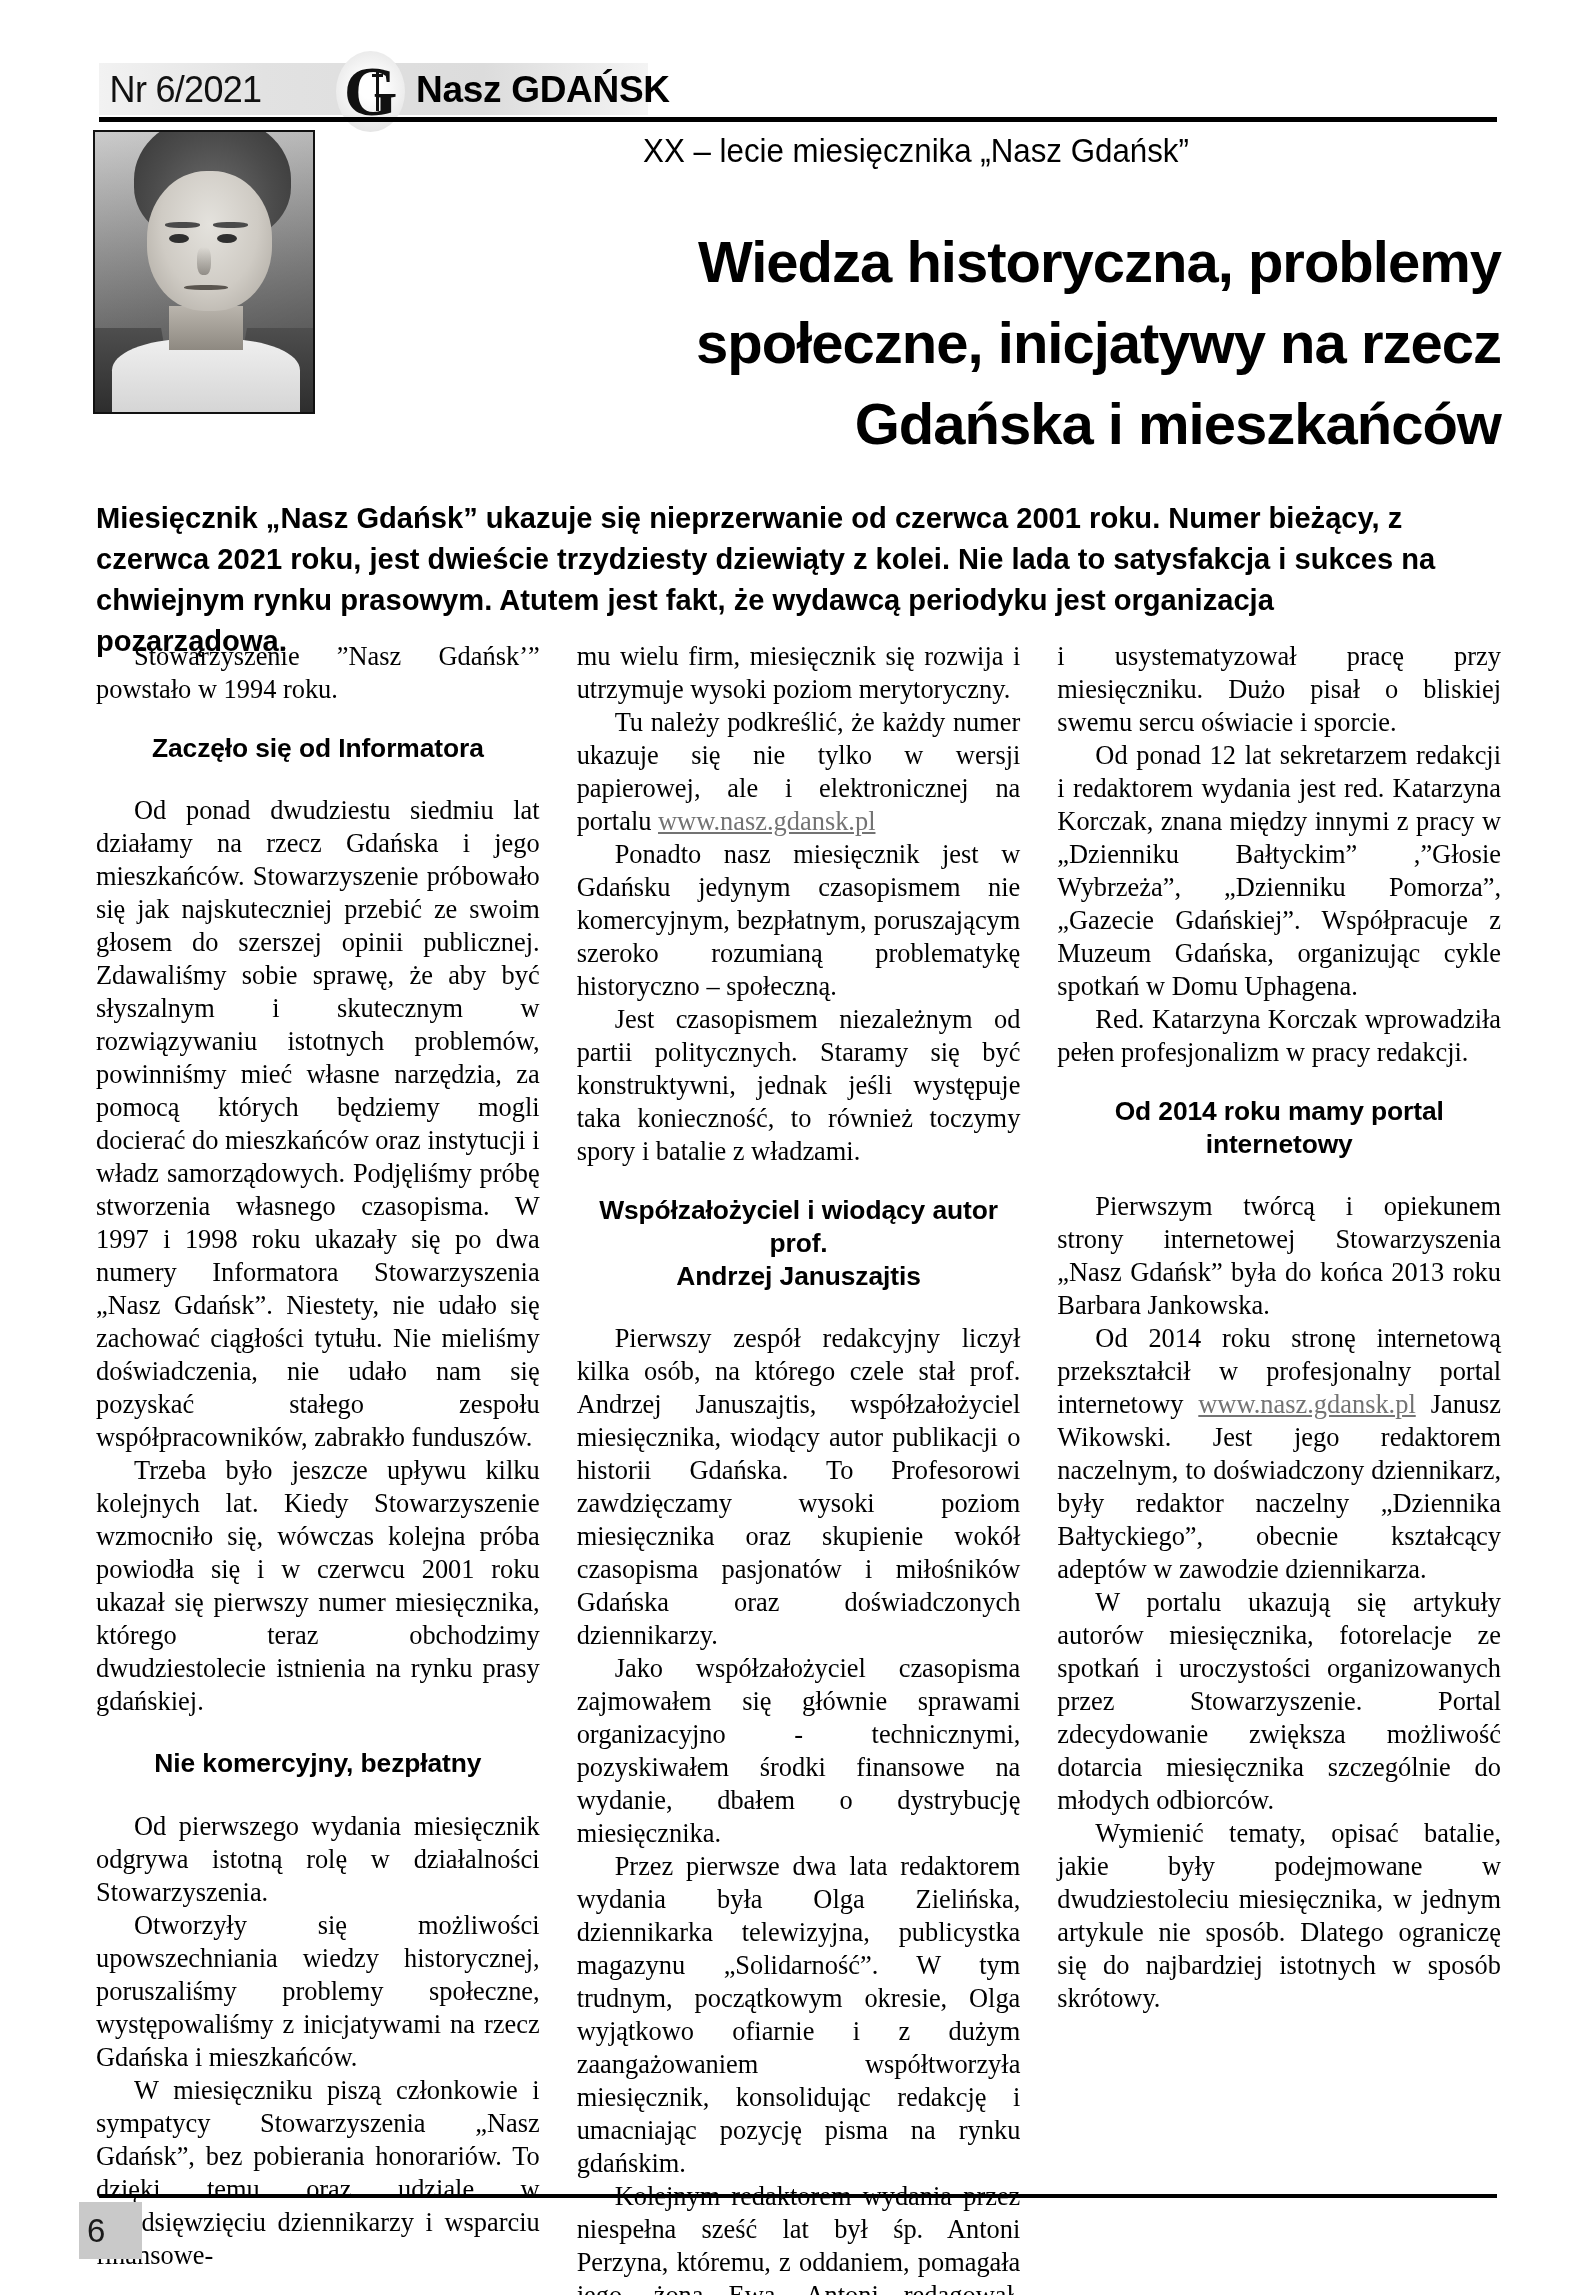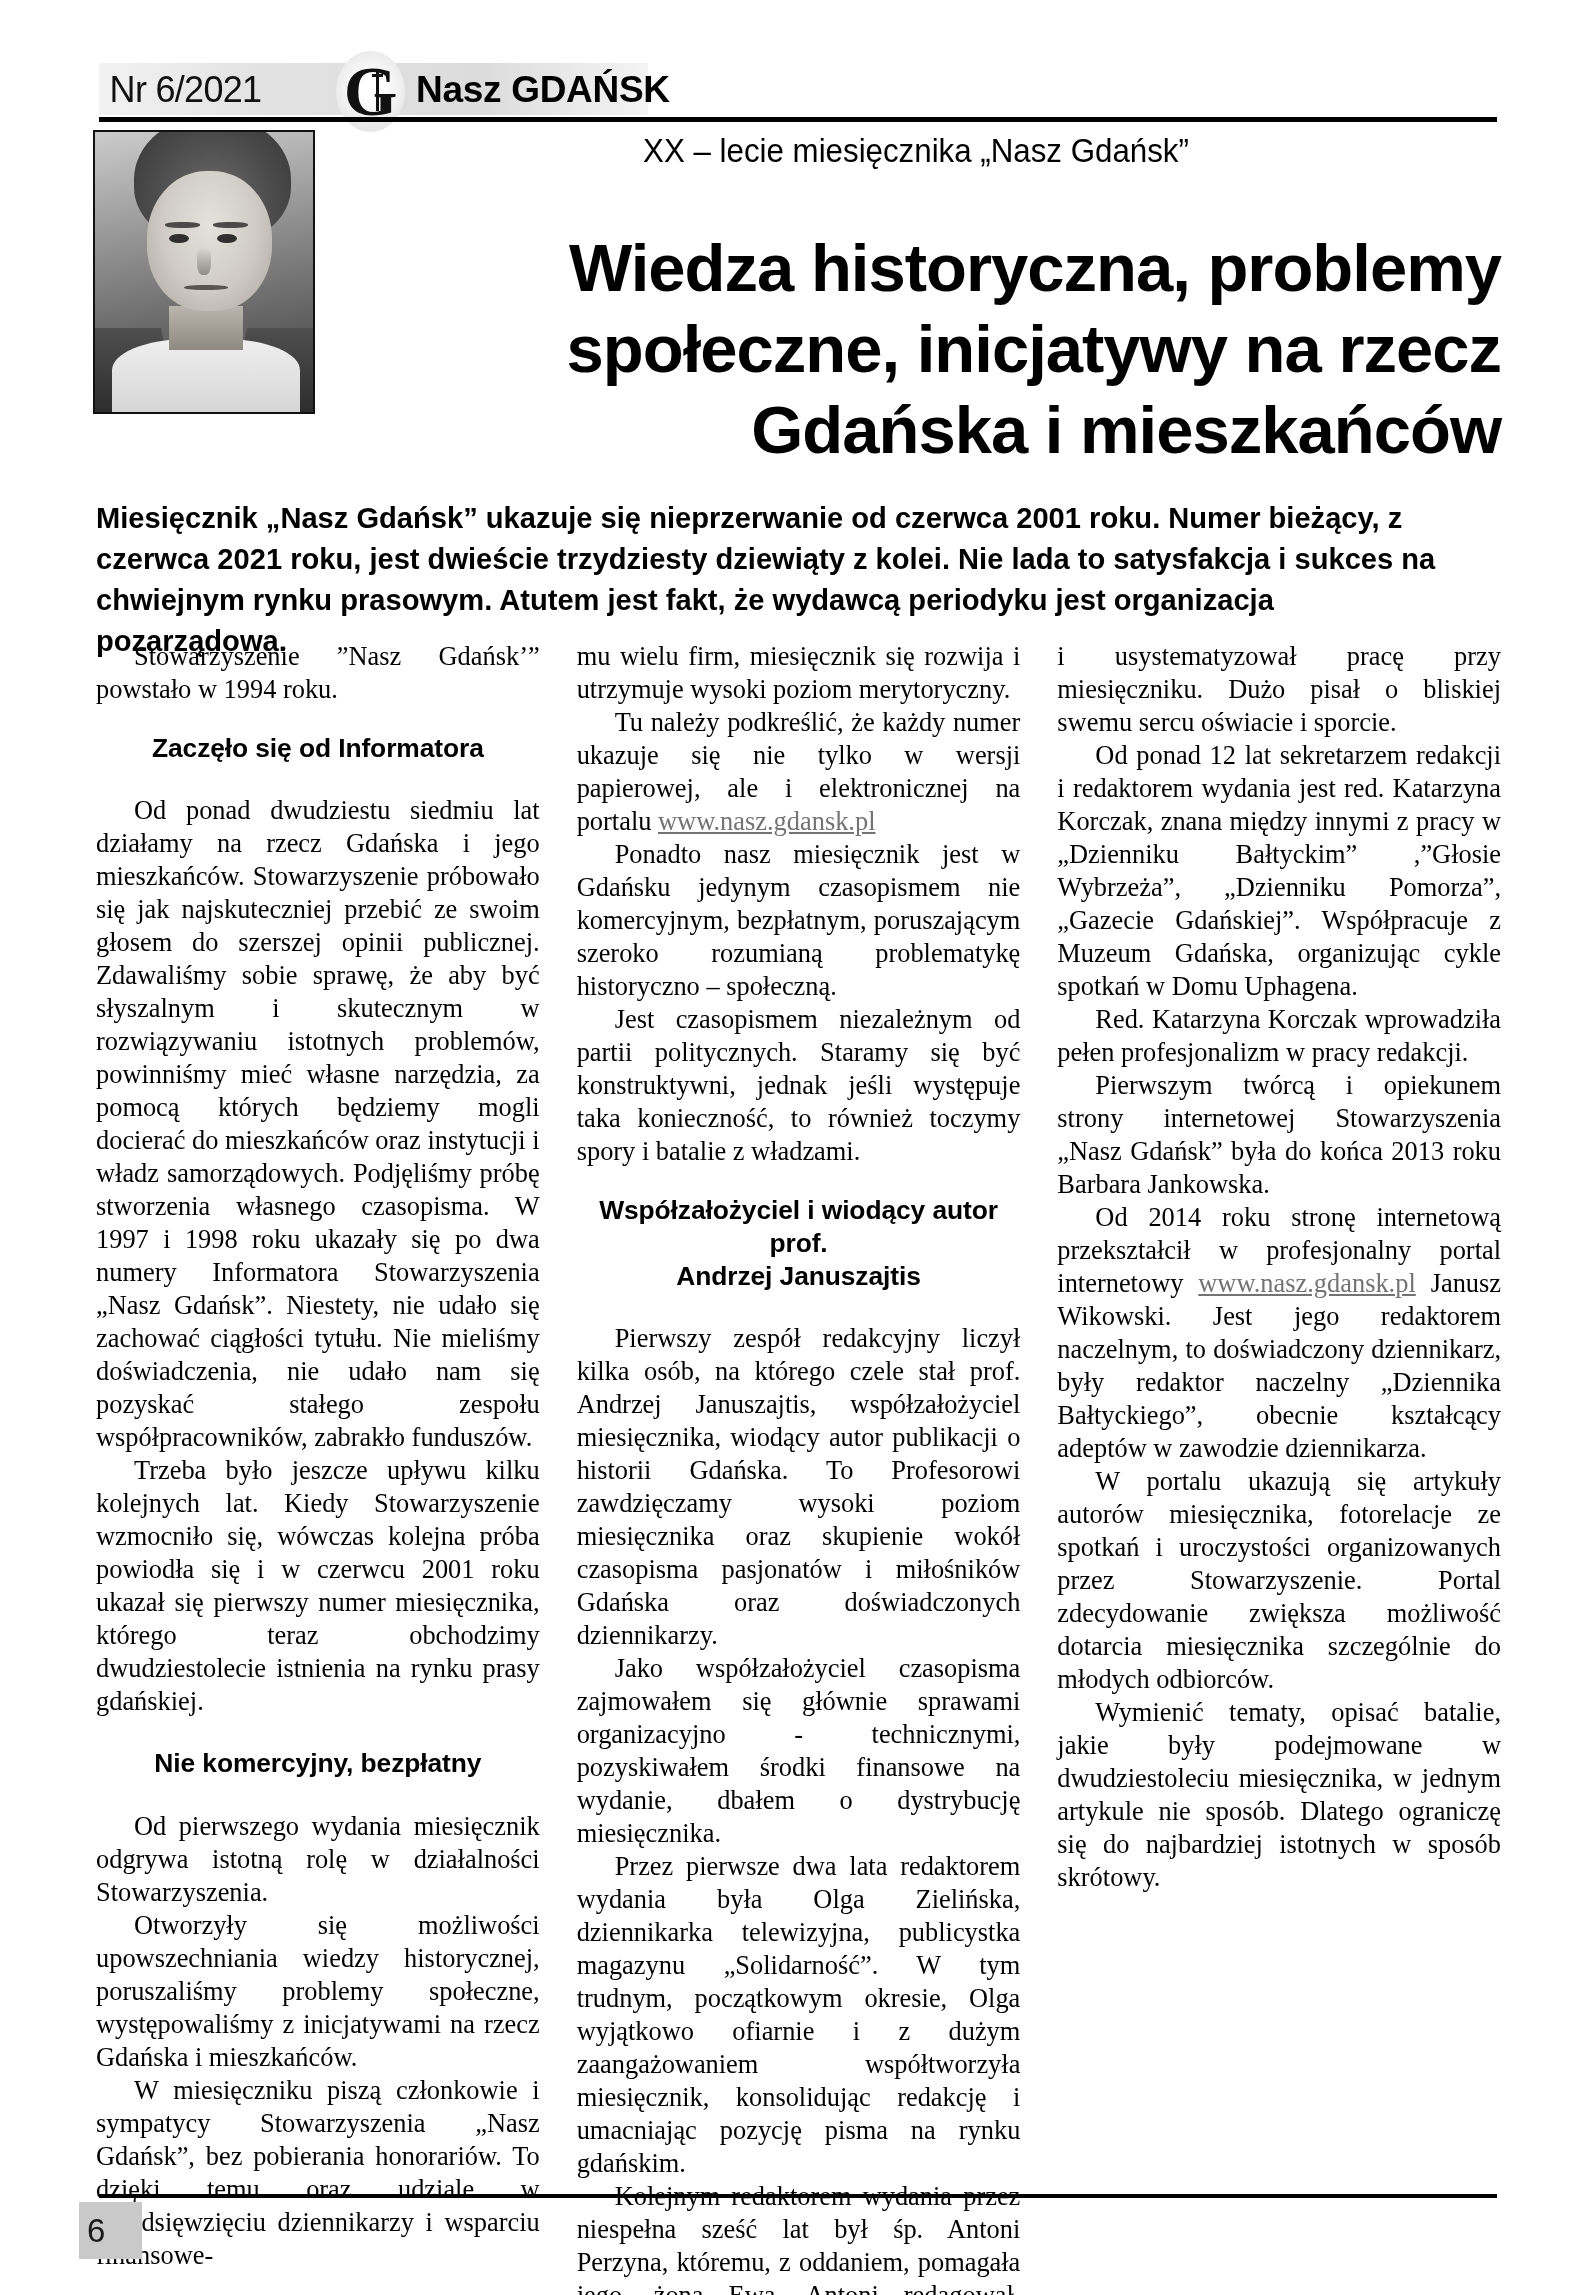--- a/index.html
+++ b/index.html
@@ -231,21 +231,21 @@
     transform-origin: center top;
   }
   .headline {
     position: absolute;
     left: 331px;
     top: 182px;
     width: 1170px;
     text-align: right;
     font-family: "Liberation Sans", "DejaVu Sans", sans-serif;
     font-weight: 700;
-    font-size: 67px;
+    font-size: 58px;
     line-height: 81px;
     letter-spacing: -1px;
     color: #000;
   }
   .headline .hl-line { display: block; white-space: nowrap; }
 
   
   .lead {
     position: absolute;
     left: 96px;
@@ -394,20 +394,21 @@
       <p>Pierwszy zespół redakcyjny liczył kilka osób, na którego czele stał prof. Andrzej Januszajtis, współzałożyciel miesięcznika, wiodący autor publikacji o historii Gdańska. To Profesorowi zawdzięczamy wysoki poziom miesięcznika oraz skupienie wokół czasopisma pasjonatów i miłośników Gdańska oraz doświadczonych dziennikarzy.</p>
       <p>Jako współzałożyciel czasopisma zajmowałem się głównie sprawami organizacyjno - technicznymi, pozyskiwałem środki finansowe na wydanie, dbałem o dystrybucję miesięcznika.</p>
       <p>Przez pierwsze dwa lata redaktorem wydania była Olga Zielińska, dziennikarka telewizyjna, publicystka magazynu „Solidarność”. W tym trudnym, początkowym okresie, Olga wyjątkowo ofiarnie i z dużym zaangażowaniem współtworzyła miesięcznik, konsolidując redakcję i umacniając pozycję pisma na rynku gdańskim.</p>
       <p>Kolejnym redaktorem wydania przez niespełna sześć lat był śp. Antoni Perzyna, któremu, z oddaniem, pomagała jego, żona Ewa. Antoni redagował, uspokoił</p>
     </div>
 
     <div class="col">
       <p class="noindent">i usystematyzował pracę przy miesięczniku. Dużo pisał o bliskiej swemu sercu oświacie i sporcie.</p>
       <p>Od ponad 12 lat sekretarzem redakcji i redaktorem wydania jest red. Katarzyna Korczak, znana między innymi z pracy w „Dzienniku Bałtyckim” ,”Głosie Wybrzeża”, „Dzienniku Pomorza”, „Gazecie Gdańskiej”. Współpracuje z Muzeum Gdańska, organizując cykle spotkań w Domu Uphagena.</p>
       <p>Red. Katarzyna Korczak wprowadziła pełen profesjonalizm w pracy redakcji.</p>
+      <h2>Od 2014 roku mamy portal internetowy</h2>
       <p>Pierwszym twórcą i opiekunem strony internetowej Stowarzyszenia „Nasz Gdańsk” była do końca 2013 roku Barbara Jankowska.</p>
       <p><span>Od 2014 roku stronę internetową przekształcił w profesjonalny portal internetowy </span><span class="url">www.nasz.gdansk.pl</span><span> Janusz Wikowski. Jest jego redaktorem naczelnym, to doświadczony dziennikarz, były redaktor naczelny „Dziennika Bałtyckiego”, obecnie kształcący adeptów w zawodzie dziennikarza.</span></p>
       <p>W portalu ukazują się artykuły autorów miesięcznika, fotorelacje ze spotkań i uroczystości organizowanych przez Stowarzyszenie. Portal zdecydowanie zwiększa możliwość dotarcia miesięcznika szczególnie do młodych odbiorców.</p>
       <p>Wymienić tematy, opisać batalie, jakie były podejmowane w dwudziestoleciu miesięcznika, w jednym artykule nie sposób. Dlatego ograniczę się do najbardziej istotnych w sposób skrótowy.</p>
     </div>
 
   </div>
 
   <div class="footer-rule"></div>
   <div class="folio"></div>

